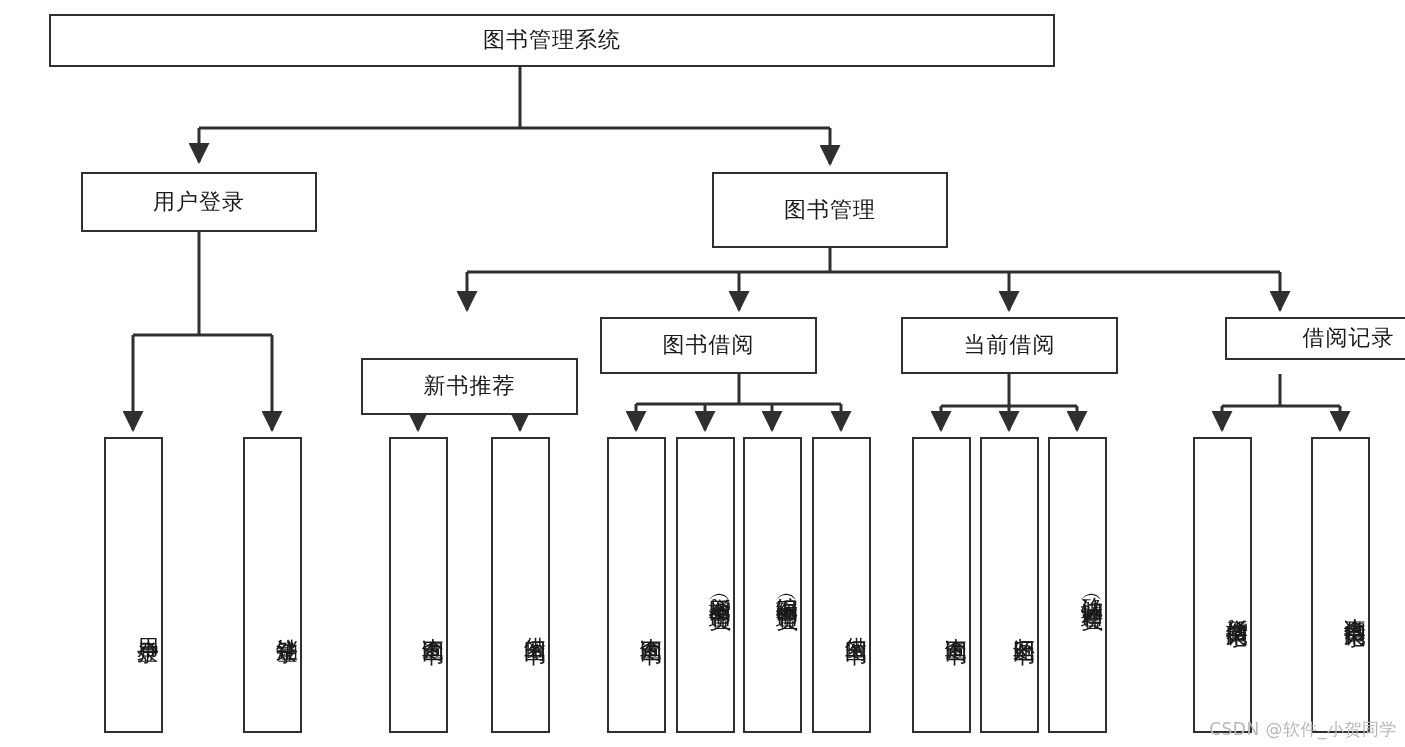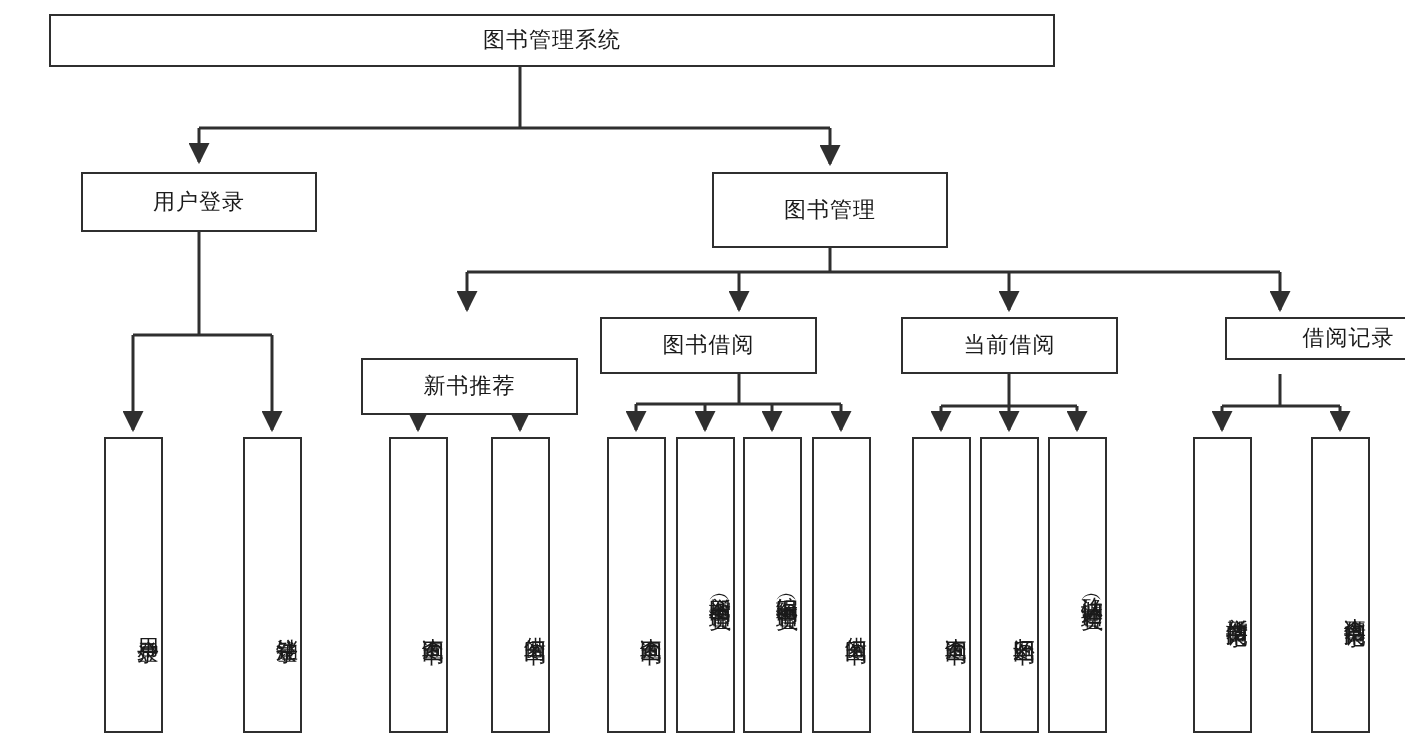--- a/index.html
+++ b/index.html
@@ -185,14 +185,15 @@
     <span class="node-label">确认归还（管理员）</span>
   </div>
 
   <div class="node vertical" style="left:1193px; top:437px; width:59px; height:296px; padding-top:42px;">
     <span class="node-label">新增借阅记录</span>
   </div>
   <div class="node vertical" style="left:1311px; top:437px; width:59px; height:296px; padding-top:42px;">
     <span class="node-label">查询借阅记录</span>
   </div>
 
+  <div id="watermark">CSDN @软件_小贺同学</div>
 
 </div>
 
 </body></html>

